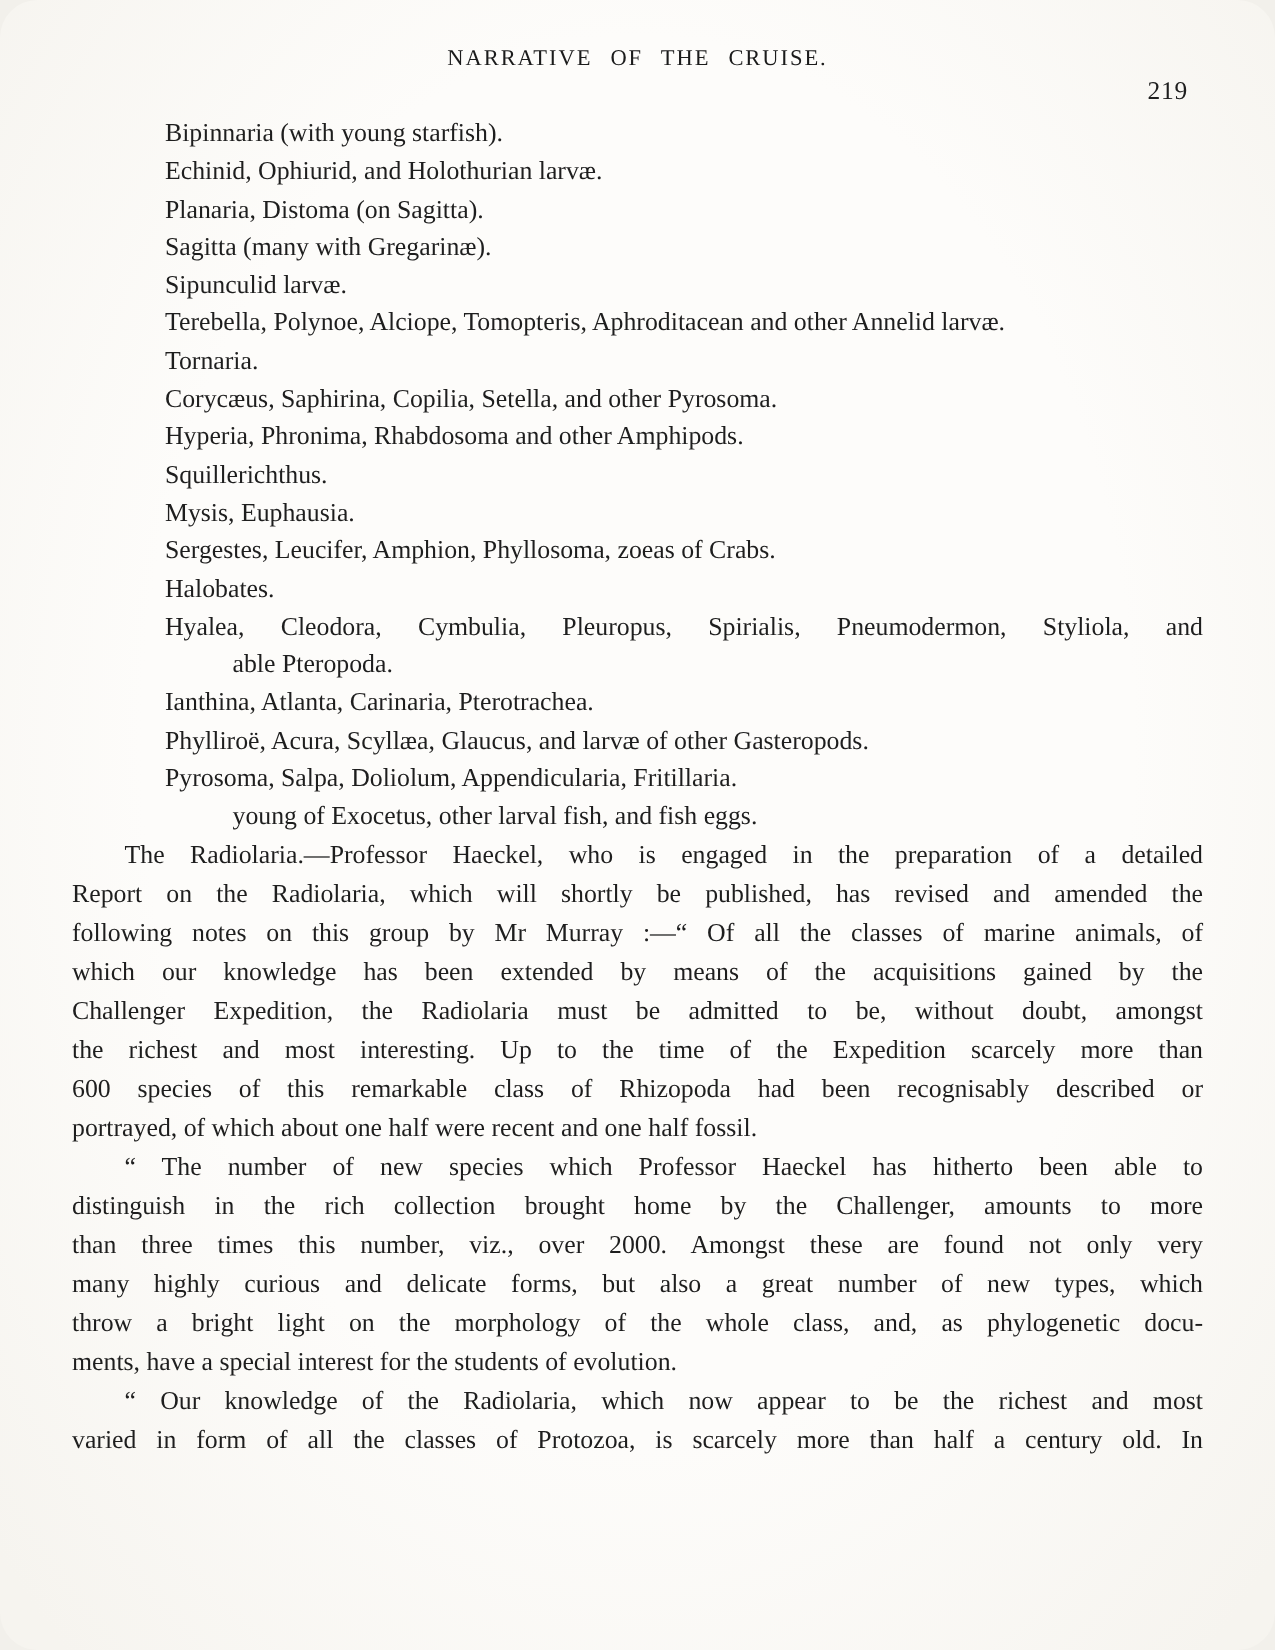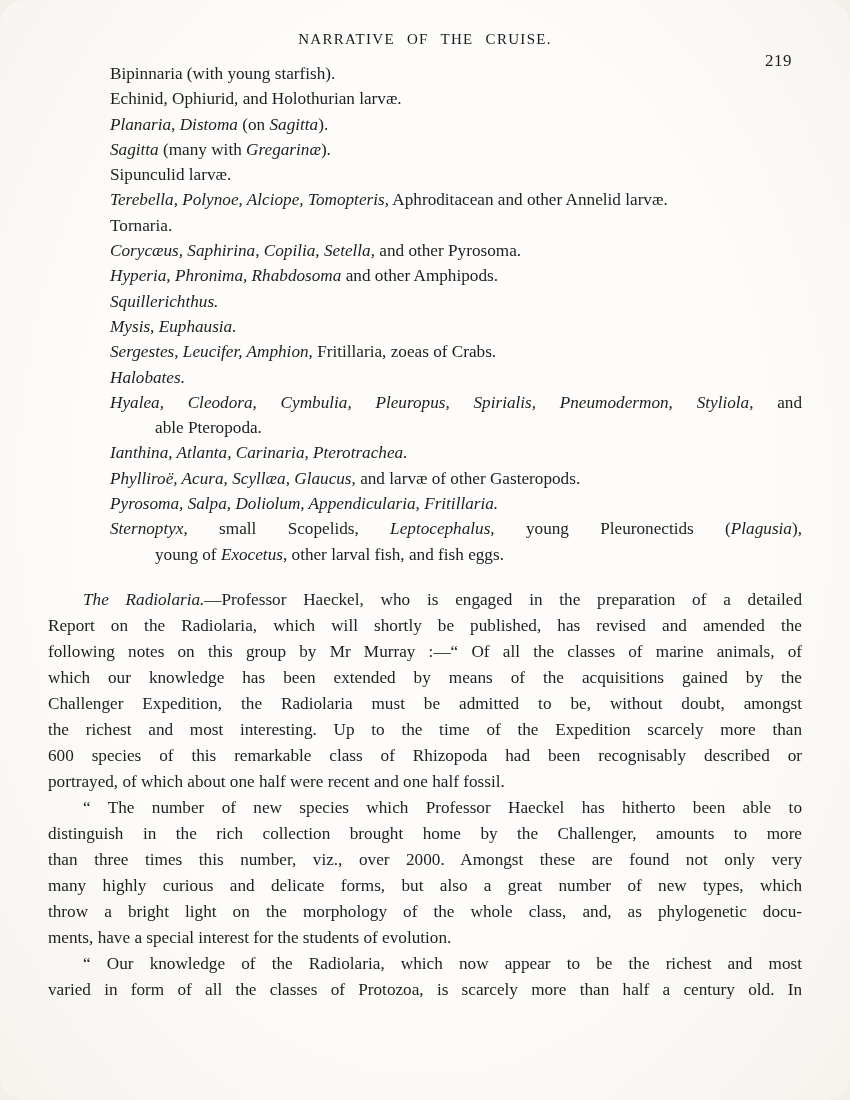--- a/index.html
+++ b/index.html
@@ -31,40 +31,39 @@
     color: #1b1b1b;
   }
   .page-number {
     position: absolute;
     right: 10px; top: -1px;
     font-size: 17px;
     letter-spacing: 0.5px;
     margin-top: 22px;
   }
   .species-list {
-    margin-top: 13px;
+    margin-top: 28px;
     font-size: 17.2px;
   }
   .species-list .tline {
     line-height: 25.3px;
     padding-left: 62px;
     white-space: normal;
   }
   .species-list .tline.cont { padding-left: 107px; }
   .body-text {
-    margin-top: 20px;
     font-size: 17.2px;
   }
   .body-text .tline { line-height: 26px; }
   .tline.indent { padding-left: 35px; }
   .tline.just {
     text-align: justify;
     text-align-last: justify;
   }
-  .it { font-style: italic; }
+  .it { }
 </style>
 </head>
 <body>
 
 <div class="page">
   <div class="header">
     <span class="running-title">NARRATIVE OF THE CRUISE.</span>
     <span class="page-number">219</span>
   </div>
 
@@ -73,28 +72,27 @@
       <div class="tline"><span>Echinid, Ophiurid, and Holothurian larvæ.</span></div>
       <div class="tline"><span class="it">Planaria, Distoma</span><span> (on </span><span class="it">Sagitta</span><span>).</span></div>
       <div class="tline"><span class="it">Sagitta</span><span> (many with </span><span class="it">Gregarinæ</span><span>).</span></div>
       <div class="tline"><span>Sipunculid larvæ.</span></div>
       <div class="tline"><span class="it">Terebella, Polynoe, Alciope, Tomopteris,</span><span> Aphroditacean and other Annelid larvæ.</span></div>
       <div class="tline"><span>Tornaria.</span></div>
       <div class="tline"><span class="it">Corycæus, Saphirina, Copilia, Setella</span><span>, and other Pyrosoma.</span></div>
       <div class="tline"><span class="it">Hyperia, Phronima, Rhabdosoma</span><span> and other Amphipods.</span></div>
       <div class="tline"><span class="it">Squillerichthus.</span></div>
       <div class="tline"><span class="it">Mysis, Euphausia.</span></div>
-      <div class="tline"><span class="it">Sergestes, Leucifer, Amphion</span><span>, Fritillaria, zoeas of Crabs.</span></div>
+      <div class="tline"><span class="it">Sergestes, Leucifer, Amphion</span><span>, Phyllosoma, zoeas of Crabs.</span></div>
       <div class="tline"><span class="it">Halobates.</span></div>
       <div class="tline just"><span class="it">Hyalea, Cleodora, Cymbulia, Pleuropus, Spirialis, Pneumodermon, Styliola</span><span>, and</span></div>
       <div class="tline cont"><span>able Pteropoda.</span></div>
       <div class="tline"><span class="it">Ianthina, Atlanta, Carinaria, Pterotrachea.</span></div>
       <div class="tline"><span class="it">Phylliroë, Acura, Scyllæa, Glaucus</span><span>, and larvæ of other Gasteropods.</span></div>
       <div class="tline"><span class="it">Pyrosoma, Salpa, Doliolum, Appendicularia, Fritillaria.</span></div>
-      <div class="tline just"><span class="it">Sternoptyx</span><span>, small Scopelids, </span><span class="it">Leptocephalus</span><span>, young Pleuronectids (</span><span class="it">Plagusia</span><span>),</span></div>
       <div class="tline cont"><span>young of </span><span class="it">Exocetus</span><span>, other larval fish, and fish eggs.</span></div>
     </div>
 
   <div class="body-text">
       <div class="tline indent just"><span class="it">The Radiolaria.</span><span>—Professor Haeckel, who is engaged in the preparation of a detailed</span></div>
       <div class="tline just"><span>Report on the Radiolaria, which will shortly be published, has revised and amended the</span></div>
       <div class="tline just"><span>following notes on this group by Mr Murray :—“ Of all the classes of marine animals, of</span></div>
       <div class="tline just"><span>which our knowledge has been extended by means of the acquisitions gained by the</span></div>
       <div class="tline just"><span>Challenger Expedition, the Radiolaria must be admitted to be, without doubt, amongst</span></div>
       <div class="tline just"><span>the richest and most interesting.  Up to the time of the Expedition scarcely more than</span></div>

